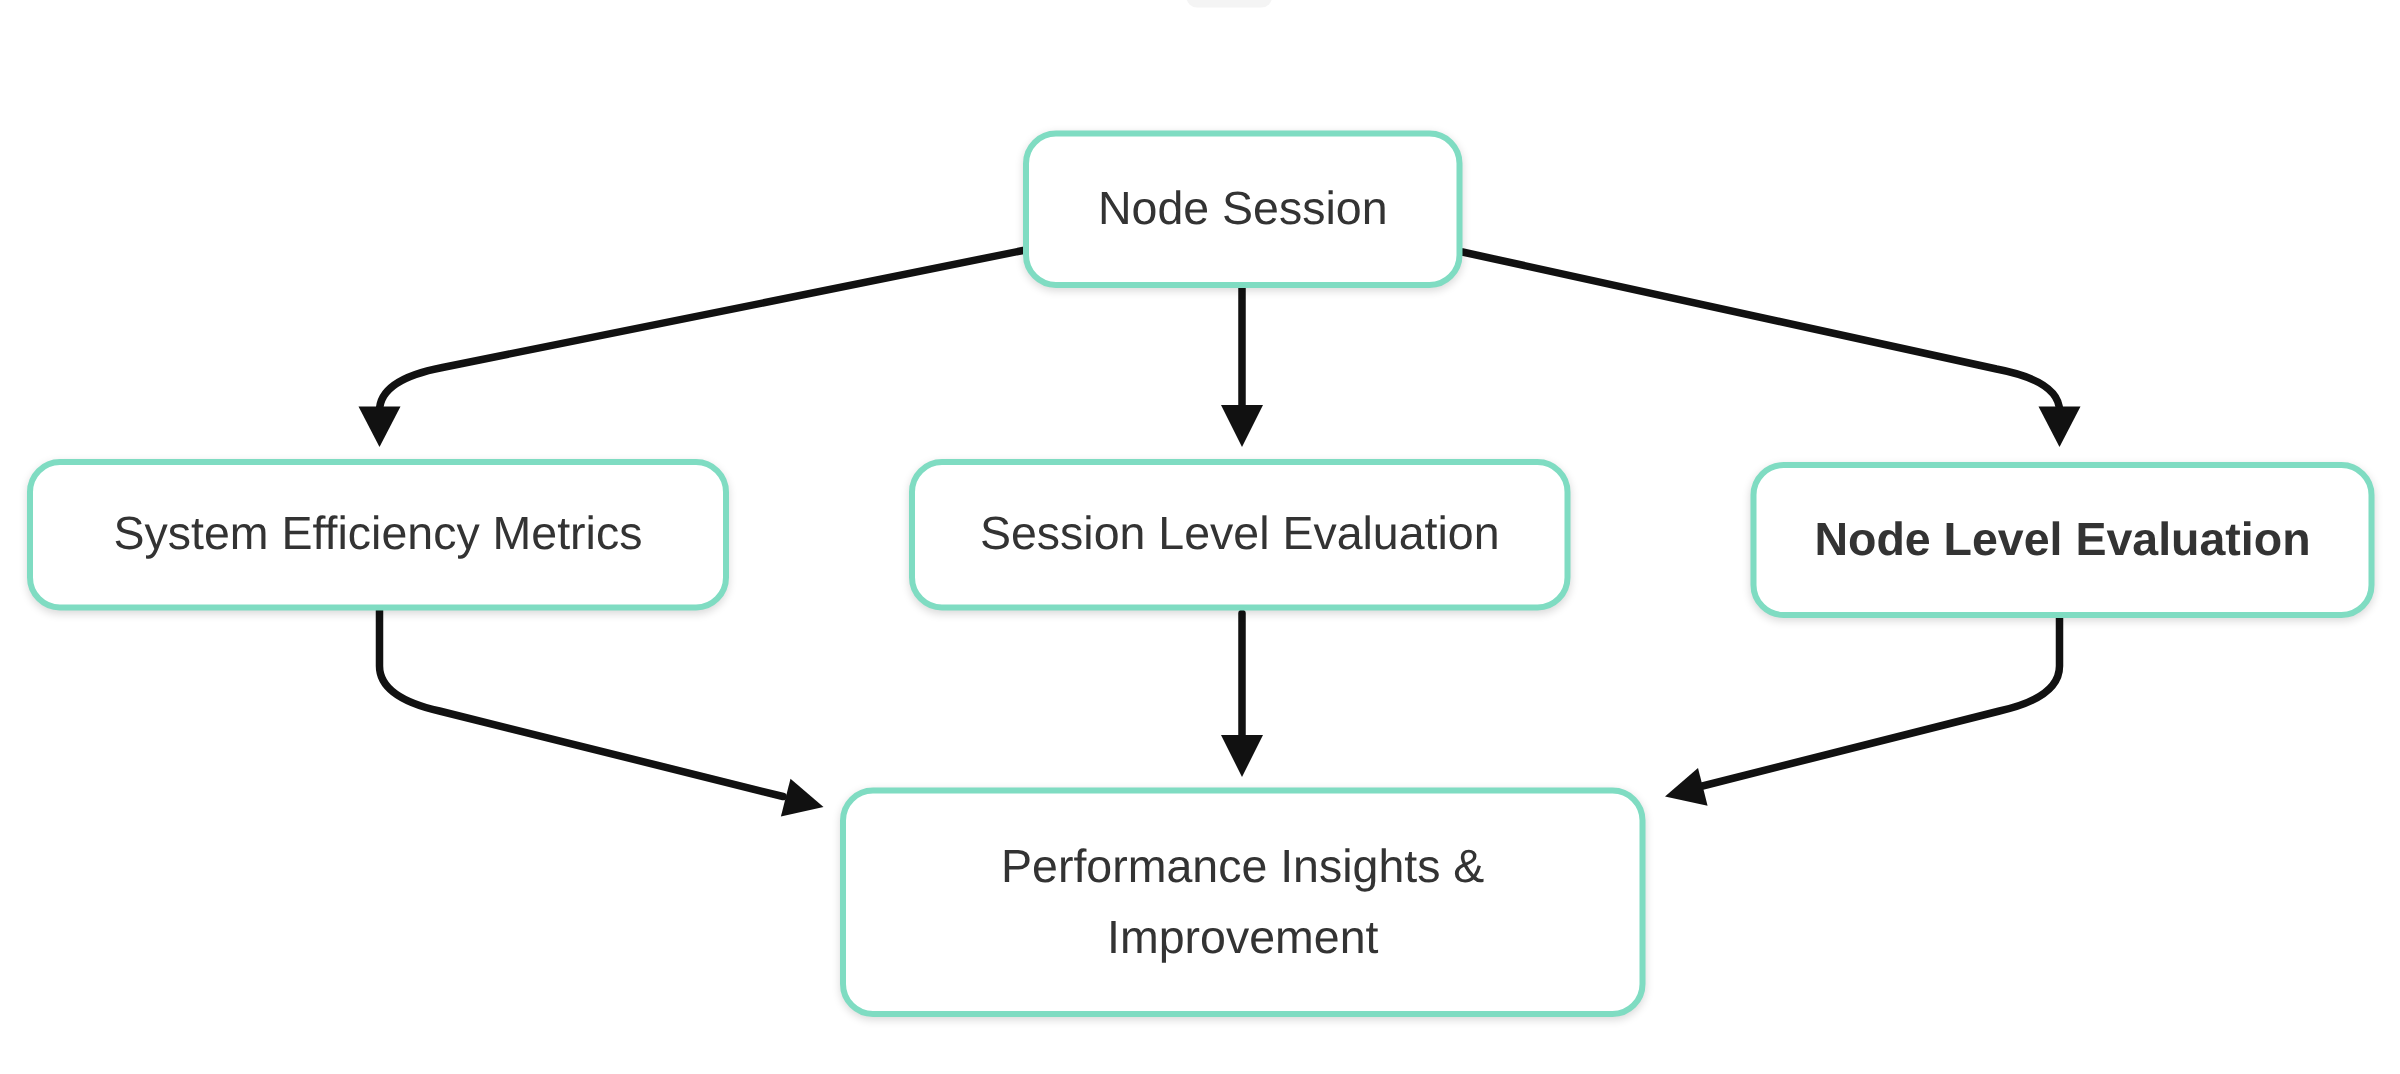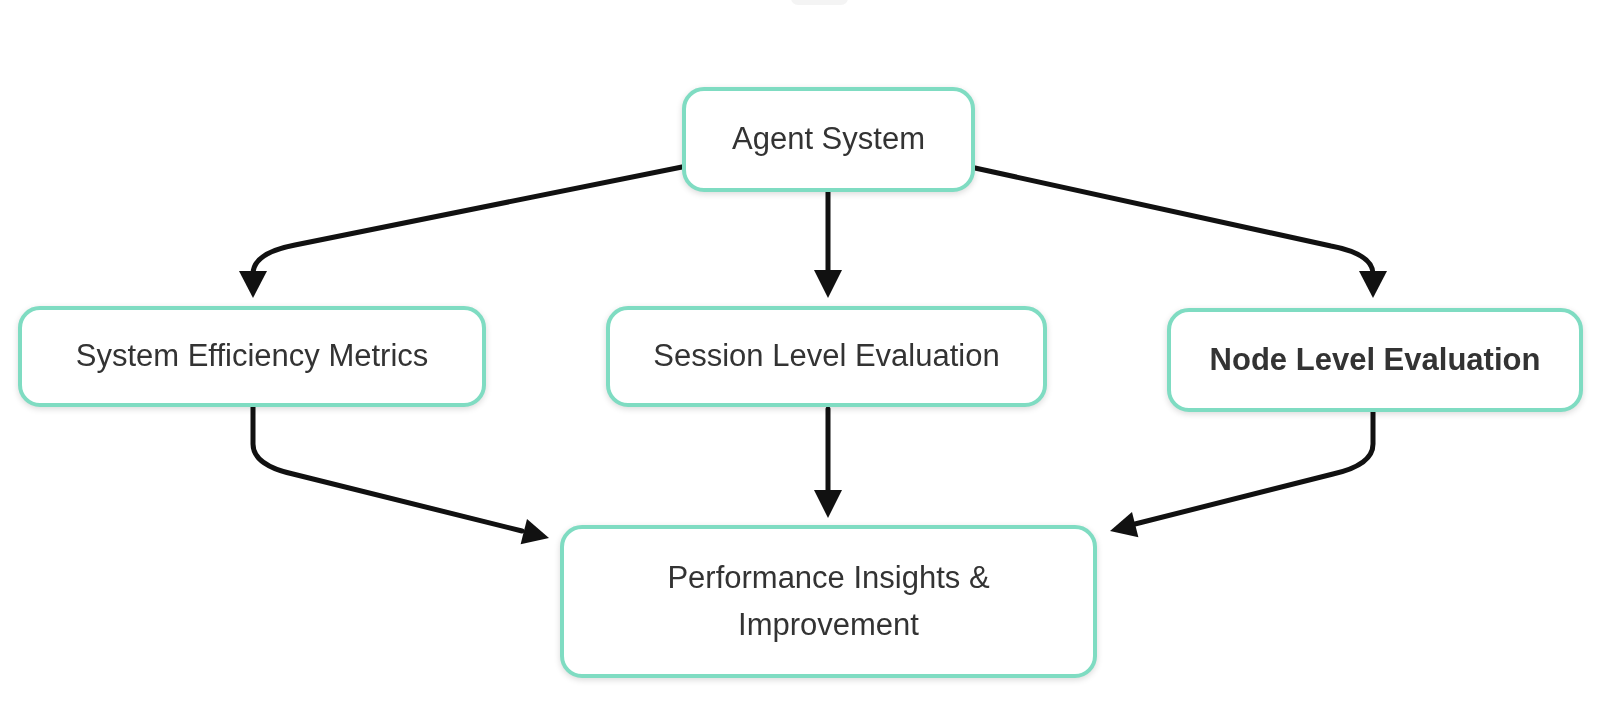--- a/index.html
+++ b/index.html
@@ -94,21 +94,21 @@
       <polygon points="814,490 842,490 828,518"></polygon>
     </g>
 
     <g>
       <path d="M 1373 412 L 1373 444 Q 1373 465 1333 474 L 1135 524"></path>
       <polygon points="1110,531 1132,512 1138.4,537.2"></polygon>
     </g>
   </svg>
 
   <div class="node" id="node-agent-session">
-    <span class="label">Agent System</span>
+    <span class="label">Node Session</span>
   </div>
 
   <div class="node" id="node-session-level">
     <span class="label">Session Level Evaluation</span>
   </div>
 
   <div class="node" id="node-system-efficiency">
     <span class="label">System Efficiency Metrics</span>
   </div>
 

